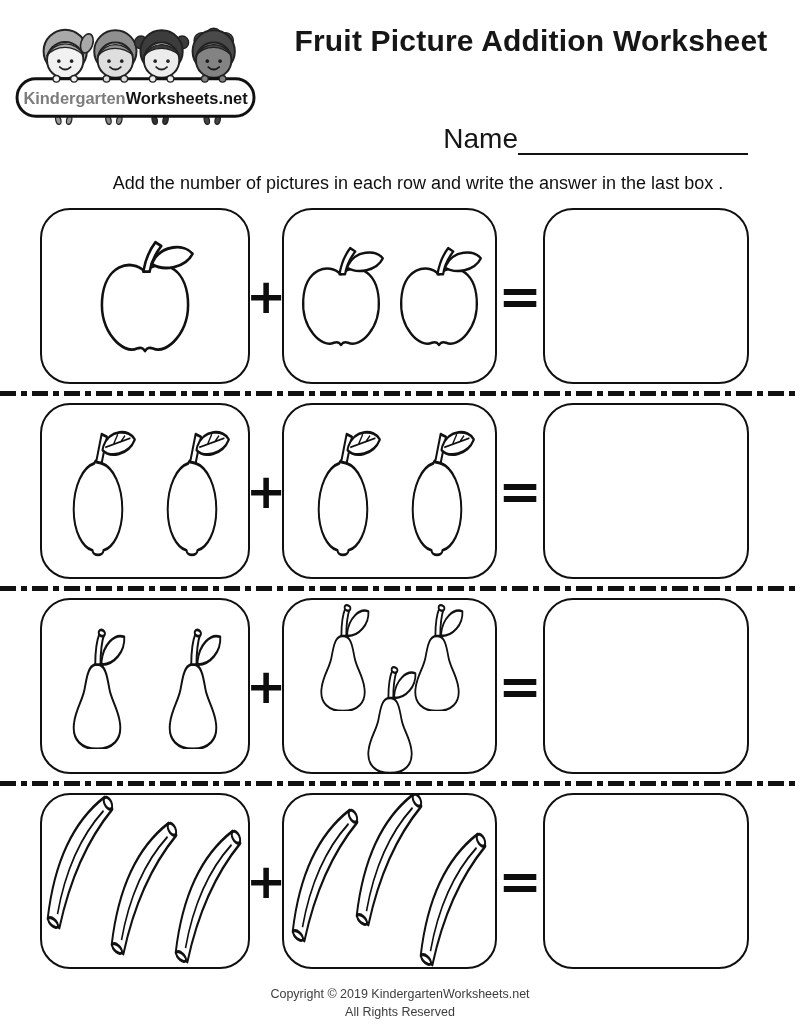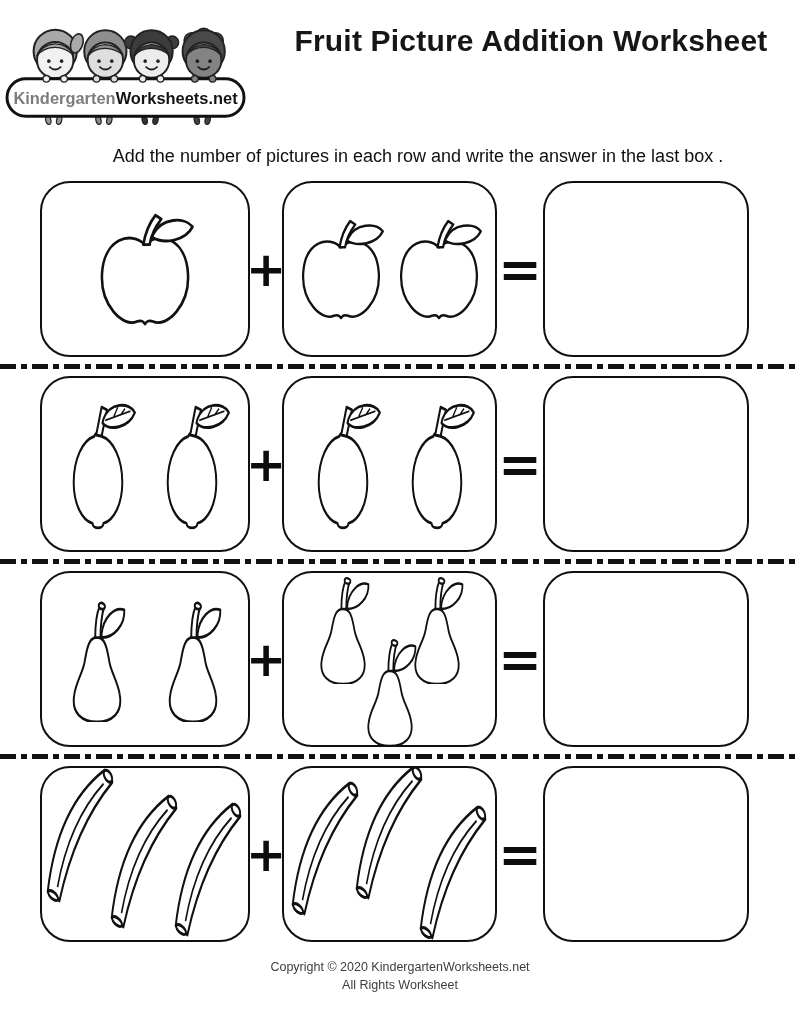--- a/index.html
+++ b/index.html
@@ -2,21 +2,21 @@
 <html><head>
 <meta charset="utf-8">
 <style>
   html,body{margin:0;padding:0;}
   body{
     width:800px;height:1035px;background:#ffffff;overflow:hidden;
     font-family:"Liberation Sans",sans-serif;color:#111;
   }
   
   header{display:flex;padding-top:10px;}
-  .logo-block{width:268px;padding-left:2px;box-sizing:border-box;flex:none;text-decoration:underline;}
+  .logo-block{width:268px;padding-left:12px;box-sizing:border-box;flex:none;text-decoration:underline;}
   .logo-art{display:block;width:250px;height:118px;}
   .logo-url{font-size:15px;color:#9b9b9b;margin:0 0 0 4px;letter-spacing:0.3px;}
   .head-right{flex:1;display:flex;flex-direction:column;min-width:0;gap:33px;}
   .page-title{
     font-size:30px;font-weight:600;text-align:center;color:#161616;
     margin:14px 6px 0 0;letter-spacing:0.2px;
   }
   .name-row{
     margin-top:30px;align-self:flex-end;margin-right:52px;
     display:flex;align-items:flex-end;font-size:28px;color:#151515;
@@ -166,20 +166,24 @@
         <circle cx="194" cy="70" r="3.4" fill="#838383"></circle>
           <circle cx="212" cy="70" r="3.4" fill="#838383"></circle>
       </g>
       <text x="123.5" y="96" text-anchor="middle" font-size="17" font-weight="bold" textLength="228" lengthAdjust="spacingAndGlyphs">
         <tspan fill="#7c7c7c">Kindergarten</tspan><tspan fill="#141414">Worksheets.net</tspan>
       </text>
     </svg>
   </div>
   <div class="head-right">
     <h1 class="page-title">Fruit Picture Addition Worksheet</h1>
+    <div class="name-row">
+      <span>Name</span>
+        <span class="name-line"></span>
+    </div>
   </div>
 </header>
 
 <p class="instruction">Add the number of pictures in each row and write the answer in the last box .</p>
 
 <main class="rows">
   <section class="row">
     <div class="box">
         <div class="fruits fruits-apple count-1">
           <svg viewBox="0 0 100 100" preserveAspectRatio="none" class="fruit fruit-apple idx-0">
@@ -284,15 +288,15 @@
             <use href="#sym-banana"></use>
           </svg>
         </div>
       </div>
     <div class="op op-equals">=</div>
     <div class="box"></div>
   </section>
 </main>
 
 <footer>
-  <div>Copyright © 2020 KindergartenWorksheets.net</div>
-  <div>All Rights Worksheet</div>
+  <div>Copyright © 2019 KindergartenWorksheets.net</div>
+  <div>All Rights Reserved</div>
 </footer>
 
 </body></html>

